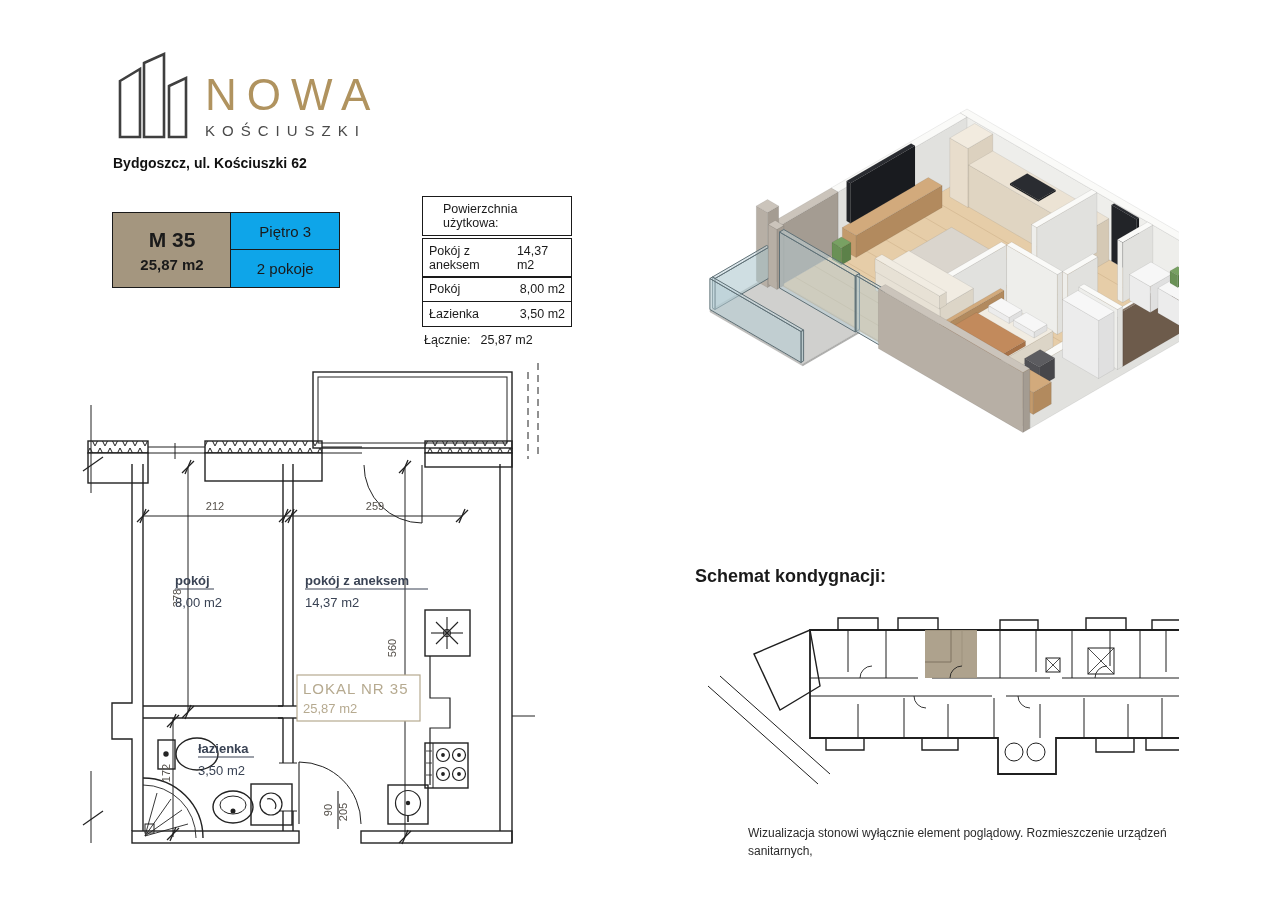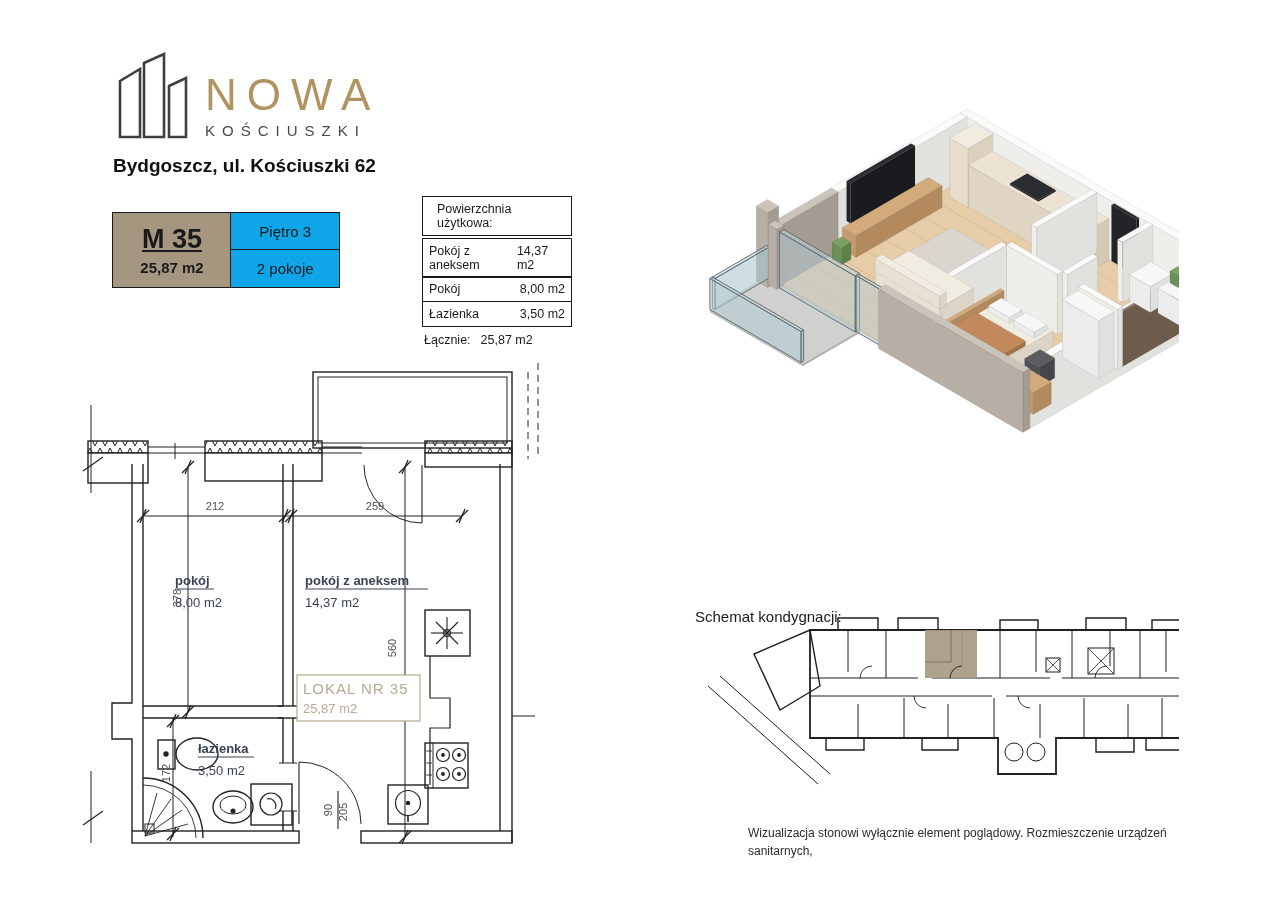--- a/index.html
+++ b/index.html
@@ -2,38 +2,38 @@
 <html><head>
 <meta charset="utf-8">
 <style>
   html,body{margin:0;padding:0;background:#fff;}
   #page{position:relative;width:1179px;height:913px;background:#fff;overflow:hidden;
         font-family:"Liberation Sans", sans-serif;color:#1a1a1a;}
   .abs{position:absolute;}
   
   .brand-word{font-size:44px;letter-spacing:10px;color:#b0935f;font-weight:400;}
   .brand-sub{font-size:15px;letter-spacing:7px;color:#4a4a4a;margin-top:2px;}
-  .address{font-size:19px;font-weight:bold;color:#111;}
+  .address{font-size:14px;font-weight:bold;color:#111;}
   
   .card{display:grid;grid-template-columns:120px 108px;}
   .card .cell{border:1.6px solid #1a1a1a;box-sizing:border-box;}
   .card .tan{background:#a4967f;grid-row:1/3;display:flex;flex-direction:column;
              align-items:center;justify-content:center;}
-  .card .tan .big{font-size:27px;font-weight:bold;text-decoration:underline;}
+  .card .tan .big{font-size:21px;font-weight:bold;}
   .card .tan .small{font-size:15px;font-weight:bold;margin-top:4px;}
   .card .white{background:#0ea5e9;display:flex;align-items:center;justify-content:center;
                font-size:15px;font-weight:normal;height:39px;margin-left:-1.6px;}
   .card .white.second{margin-top:-1.6px;}
   
   .atable{width:150px;font-size:12.5px;}
-  .atable .hd{border:1.3px solid #1a1a1a;padding:5px 14px;}
+  .atable .hd{border:1.3px solid #1a1a1a;padding:5px 20px;}
   .atable .row{border:1.3px solid #1a1a1a;margin-top:-1.3px;padding:5px 6px;
                display:flex;justify-content:space-between;}
   .atable .foot{display:flex;gap:10px;padding:6px 2px;}
-  .sch-title{font-size:15px;font-weight:normal;margin-top:42px;}
+  .sch-title{font-size:18px;font-weight:bold;}
   .disclaimer{font-size:12px;line-height:1.5;color:#2b2b2b;width:480px;}
   svg text{font-family:"Liberation Sans", sans-serif;}
   .plan-lbl{font-size:13px;font-weight:bold;fill:#3a4354;}
   .plan-val{font-size:13px;fill:#3a4354;}
   .dim{font-size:11px;fill:#55504a;}
   .lokal1{font-size:15px;fill:#b6aa90;letter-spacing:1px;}
   .lokal2{font-size:13px;fill:#b6aa90;}
 </style>
 </head>
 <body>

